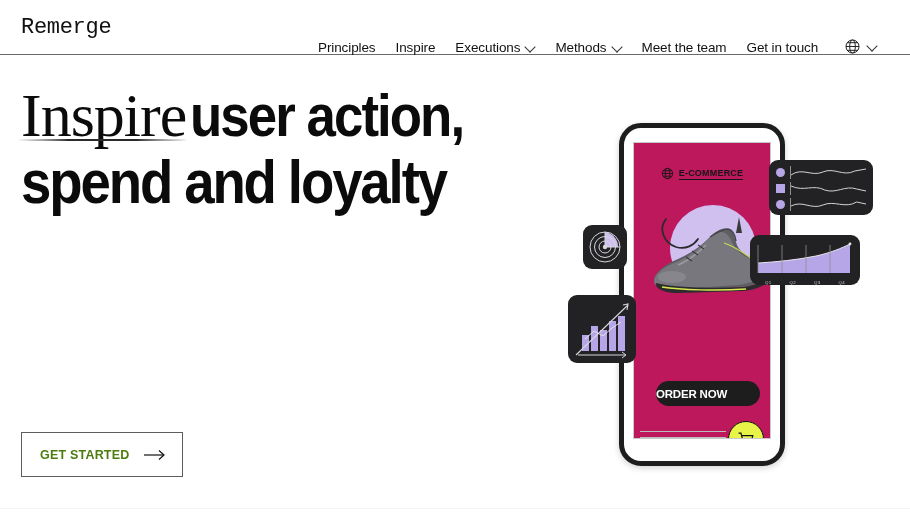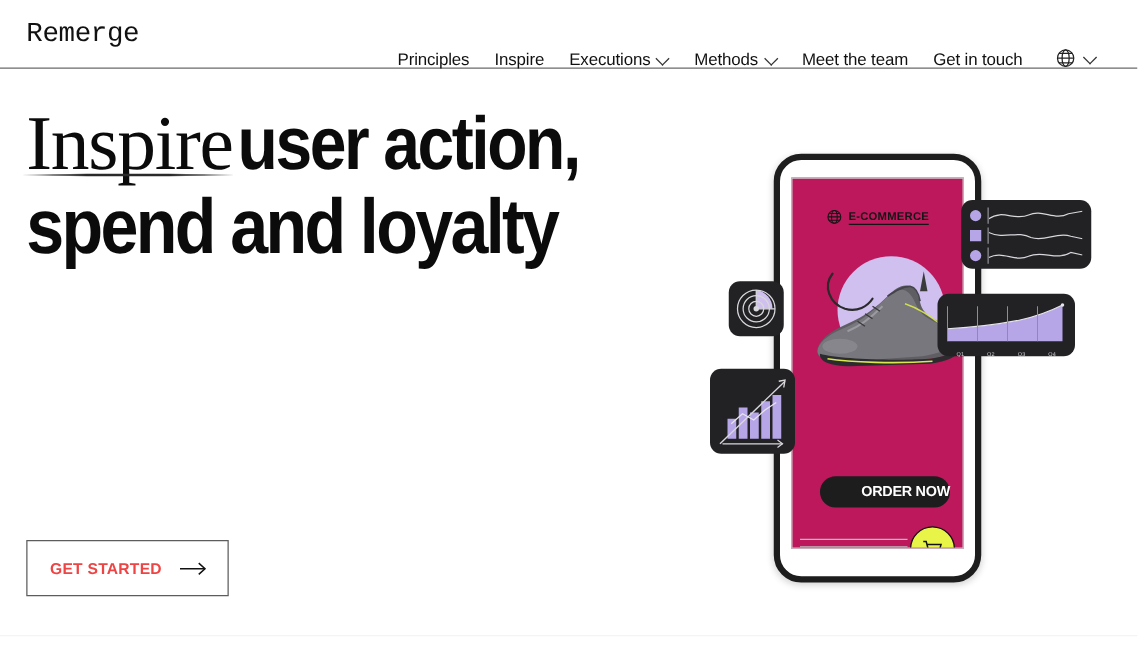--- a/index.html
+++ b/index.html
@@ -69,21 +69,21 @@
     position: absolute; left: 21px; top: 366px; width: 450px;
     font-size: 13.5px; line-height: 1.55; color: #1b1b1b;
   }
   .cta {
     position: absolute; left: 21px; top: 432px;
     width: 162px; height: 45px;
     border: 1px solid #5d5d5d; background: #fff;
     display: flex; align-items: center; justify-content: space-between;
     padding: 0 16px 0 18px; cursor: pointer;
   }
-  .cta-label { font-size: 12.5px; font-weight: 700; letter-spacing: 0.2px; color: #ef4444; }
+  .cta-label { font-size: 12.5px; font-weight: 700; letter-spacing: 0.2px; color: #4d7c0f; }
 
   
   .illus { position: absolute; left: 555px; top: 110px; width: 340px; height: 360px; }
   .phone {
     position: absolute; left: 64px; top: 13px;
     width: 166px; height: 343px;
     border: 5px solid #1d1d1d; border-radius: 22px; background: #fff;
     box-shadow: 0 2px 6px rgba(0,0,0,0.18);
   }
   .screen {
@@ -106,21 +106,21 @@
   .promo { position: absolute; left: 0; right: 0; top: 186px; text-align: center; }
   .promo-1 { font-size: 8.5px; font-weight: 700; color: #141414; letter-spacing: 0.1px; }
   .promo-2 {
     font-size: 9px; font-weight: 700; color: #141414; letter-spacing: 0.1px;
     border-bottom: 1.1px solid #141414; display: inline-block; padding-bottom: 1px; margin-top: 2px;
   }
   .promo-3 { font-size: 8.5px; font-weight: 700; color: #141414; margin-top: 3px; letter-spacing: 0.1px; }
   .order-btn {
     position: absolute; left: 22px; top: 238px; width: 104px; height: 25px;
     background: #1d1d1d; border-radius: 14px;
-    display: flex; align-items: center; justify-content: flex-end; cursor: pointer;
+    display: flex; align-items: center; justify-content: flex-start; cursor: pointer;
   }
   .order-label { color: #fff; font-size: 11.5px; font-weight: 700; letter-spacing: -0.2px; }
   .foot-lines { position: absolute; left: 6px; top: 288px; width: 86px; }
   .foot-lines i { display: block; height: 1px; background: #bdbdbd; margin-bottom: 5px; }
   .cart-btn {
     position: absolute; left: 94px; top: 278px;
     width: 36px; height: 36px; border-radius: 50%;
     background: #e9f448; border: 1px solid #111;
     display: flex; align-items: center; justify-content: center; cursor: pointer;
   }

